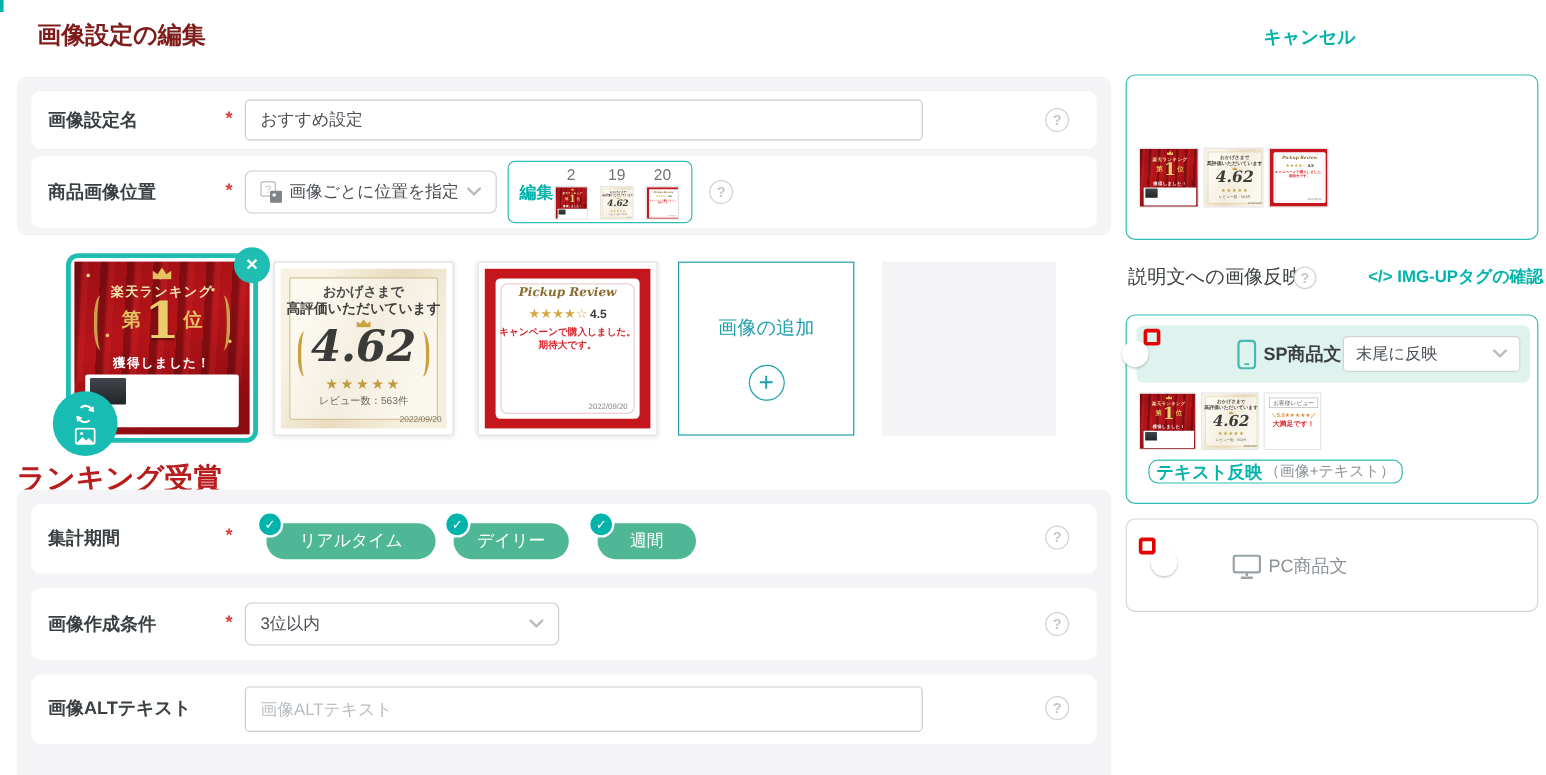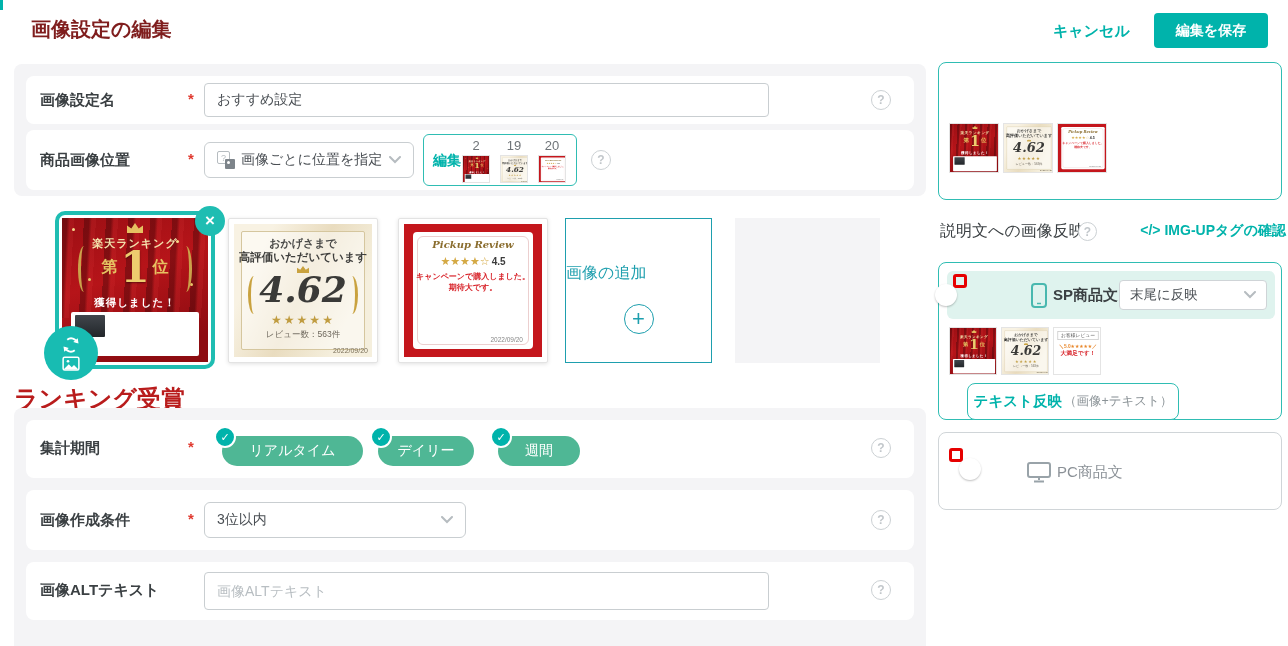--- a/index.html
+++ b/index.html
@@ -40,21 +40,21 @@
 
 .pill{position:absolute;height:30px;background:#4fb795;border-radius:15px;color:#fff;font-size:14px;display:flex;align-items:center;justify-content:center;cursor:pointer}
 .badge{position:absolute;width:22px;height:22px;background:#00b3ab;border:2px solid #fff;border-radius:50%;color:#fff;font-size:11px;font-weight:700;display:flex;align-items:center;justify-content:center;z-index:2}
 
 
 .thumb-sel{position:absolute;left:55px;top:211px;width:160px;height:158px;border:4px solid #1fbdb2;border-radius:10px;background:#fff;padding:3px;cursor:pointer}
 .thumb{position:absolute;width:150px;height:145px;background:#fff;border:1px solid #e3e3e3;box-shadow:0 1px 4px rgba(0,0,0,.12);padding:5px;border-radius:2px;cursor:pointer}
 .close-btn{position:absolute;left:136px;top:-9px;width:30px;height:30px;border-radius:50%;background:#1fbdb2;color:#fff;font-size:17px;font-weight:700;display:flex;align-items:center;justify-content:center;cursor:pointer;z-index:3}
 .rotate-badge{position:absolute;left:-15px;top:111px;width:54px;height:54px;border-radius:50%;background:#18bcb2;display:flex;flex-direction:column;align-items:center;justify-content:center;gap:2px;cursor:pointer;z-index:3}
 .addbox{position:absolute;left:565px;top:218px;width:147px;height:145px;border:1px solid #1e9fae;background:#fff;cursor:pointer}
-.addbox .t{position:absolute;top:44px;width:100%;color:#1e9fae;font-size:16px}
+.addbox .t{position:absolute;top:44px;width:100%;text-align:center;color:#1e9fae;font-size:16px}
 .addbox .plus{position:absolute;left:50%;top:85px;transform:translateX(-50%);width:30px;height:30px;border:1.5px solid #1e9fae;border-radius:50%;color:#1e9fae;font-size:22px;font-weight:300;display:flex;align-items:center;justify-content:center}
 .graybox{position:absolute;left:735px;top:218px;width:145px;height:145px;background:#f4f4f6}
 .sec-title{position:absolute;left:14px;top:383px;font-size:24px;font-weight:700;color:#b91c1c}
 
 
 .art{position:absolute;left:0;top:0;transform-origin:0 0}
 .art-rank{width:146px;height:144px;background:linear-gradient(160deg,#9c0f14,#b61419 40%,#8d0c11 85%);overflow:hidden}
 .ar-curtain{position:absolute;inset:0 0 44px 0;background:repeating-linear-gradient(93deg,rgba(0,0,0,.26) 0 5px,rgba(255,80,80,.10) 8px 12px,rgba(0,0,0,0) 12px 22px)}
 .ar-spark{position:absolute;left:10px;top:10px;width:3px;height:3px;border-radius:50%;background:#f5d98b;box-shadow:104px 12px 0 #f5d98b,16px 50px 0 #e8c468,118px 55px 0 #e8c468,60px 2px 0 rgba(255,255,255,.75)}
 .crown{background:#e6c161;clip-path:polygon(0 100%,0 25%,27% 55%,50% 0,73% 55%,100% 25%,100% 100%)}
@@ -124,33 +124,32 @@
 .toggle.on{background:#00b3ab}
 .toggle.off{background:#ccd4d8}
 .toggle .knob{position:absolute;top:3px;width:22px;height:22px;border-radius:50%;background:#fff;box-shadow:0 1px 2px rgba(0,0,0,.25)}
 .toggle.on .knob{right:3px}
 .toggle.off .knob{left:3px}
 .red-annot{position:absolute;border:3px solid #e60000;border-radius:3px;padding:4px}
 .sp-label{position:absolute;font-size:15px;font-weight:700;color:#3b4043;white-space:nowrap}
 .pc-label{position:absolute;font-size:15px;color:#8b9197;white-space:nowrap}
 .mini-drop{position:absolute;right:8px;top:9px;width:148px;height:30px;border:1px solid #cfd4d7;border-radius:4px;background:#fff;display:flex;align-items:center;padding:0 10px;font-size:13.5px;color:#4a4f54;cursor:pointer}
 .mini-drop .chev{margin-left:auto}
-.text-btn{position:absolute;left:28px;top:120px;width:212px;height:37px;border:1.5px solid #2fbdb3;border-radius:8px;background:#fff;display:flex;align-items:center;justify-content:center;cursor:pointer;white-space:nowrap}
+.text-btn{position:absolute;left:18px;top:120px;width:212px;height:20px;border:1.5px solid #2fbdb3;border-radius:8px;background:#fff;display:flex;align-items:center;justify-content:center;cursor:pointer;white-space:nowrap}
 .text-btn .main{color:#00b3ab;font-size:14.5px;font-weight:700}
 .text-btn .sub{color:#8a9296;font-size:12.5px;margin-left:2px}
 </style>
 </head>
 <body>
 
 <div class="canvas">
   <div class="corner-accent"></div>
 
   <h1 class="page-title">画像設定の編集</h1>
   <span class="cancel-link">キャンセル</span>
-  <button class="save-btn">編集を保存</button>
 
   <div class="sec" style="left:14px;top:64px;width:912px;height:132px">
     <div class="row" style="left:12px;top:12px;width:888px;height:48px">
       <span class="lbl" style="left:14px;top:15px">画像設定名</span>
       <span class="star" style="left:162px;top:14px">*</span>
       <input class="tbox" style="left: 178px; top: 7px; width: 565px; height: 34px;" value="おすすめ設定">
       <span class="qicon" style="left:845px;top:14px">?</span>
     </div>
     <div class="row" style="left:12px;top:66px;width:888px;height:60px">
       <span class="lbl" style="left:14px;top:21px">商品画像位置</span>

